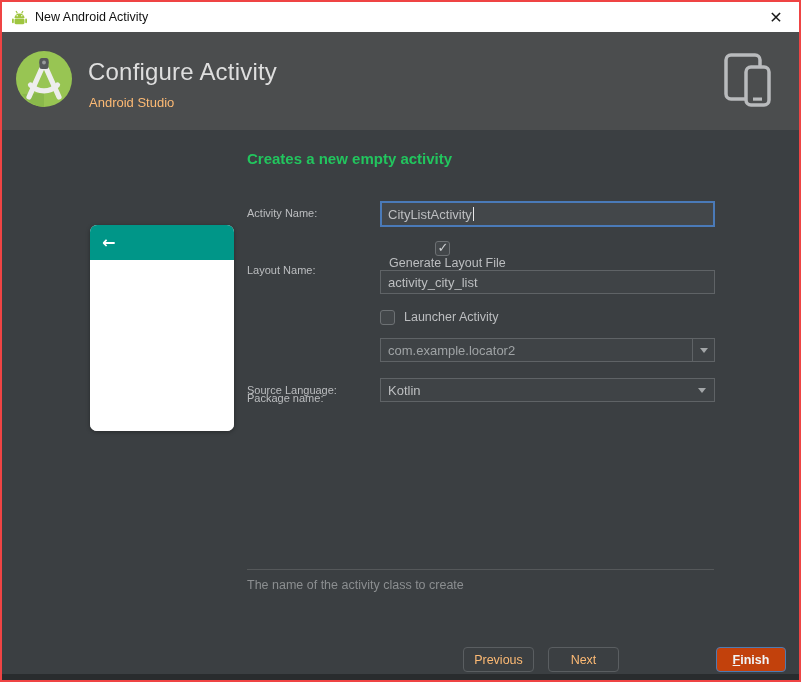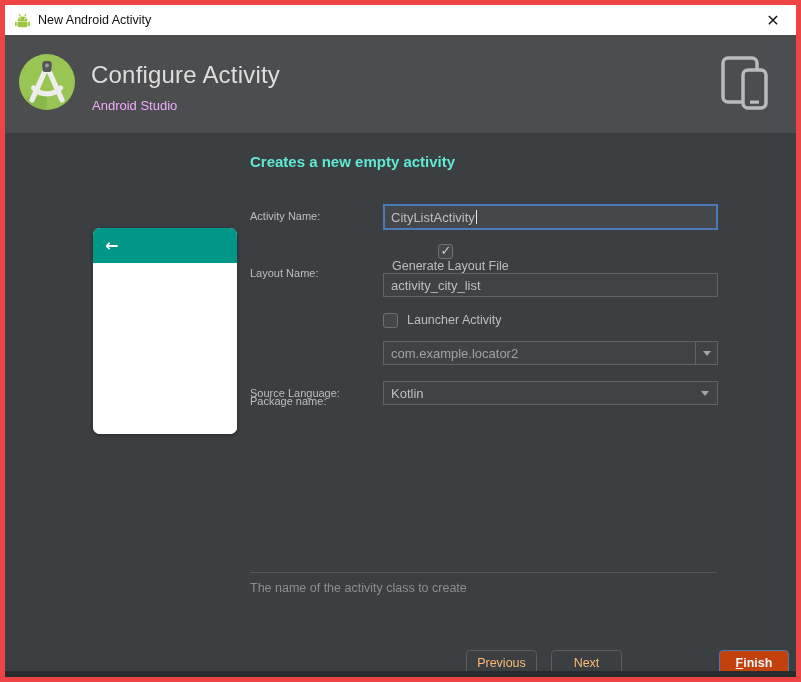--- a/index.html
+++ b/index.html
@@ -4,21 +4,21 @@
 <style>
   * { margin: 0; padding: 0; box-sizing: border-box; }
   html, body { background: #2b2b2b; }
   body { font-family: "Liberation Sans", "DejaVu Sans", sans-serif; }
 
   .window {
     position: relative;
     width: 801px; height: 682px;
     background: #3b3f42;
     overflow: hidden;
-    border: 5px solid #ef4444;
+    border: 2px solid #ef4444;
   }
 
   
   .titlebar {
     position: absolute; top: 0; left: 0; width: 100%; height: 30px;
     background: #ffffff;
     display: flex; align-items: center;
   }
   .titlebar-icon { margin-left: 8px; width: 19px; height: 17px; display: inline-flex; }
   .titlebar-title { margin-left: 6px; font-size: 12.5px; color: #111; }
@@ -34,28 +34,28 @@
     position: absolute; top: 30px; left: 0; width: 100%; height: 98px;
     background: #4b4d4e;
   }
   .logo { position: absolute; left: 12px; top: 17px; width: 60px; height: 60px; }
   .wizard-title {
     position: absolute; left: 86px; top: 26px;
     font-size: 24px; color: #dedede; font-weight: 400; letter-spacing: .2px;
   }
   .wizard-subtitle {
     position: absolute; left: 87px; top: 63px;
-    font-size: 13px; color: #f0abfc;
+    font-size: 13px; color: #fdba74;
   }
   .device-icon { position: absolute; right: 22px; top: 16px; }
 
   
   .main-heading {
     position: absolute; left: 245px; top: 148px;
-    font-size: 15px; font-weight: bold; color: #5eead4;
+    font-size: 15px; font-weight: bold; color: #22c55e;
   }
 
   
   .preview-card {
     position: absolute; left: 88px; top: 223px; width: 144px; height: 206px;
     border-radius: 7px; overflow: hidden; background: #ffffff;
     box-shadow: 0 1px 4px rgba(0,0,0,.35);
   }
   .preview-appbar {
     height: 35px; display: flex; align-items: center;

